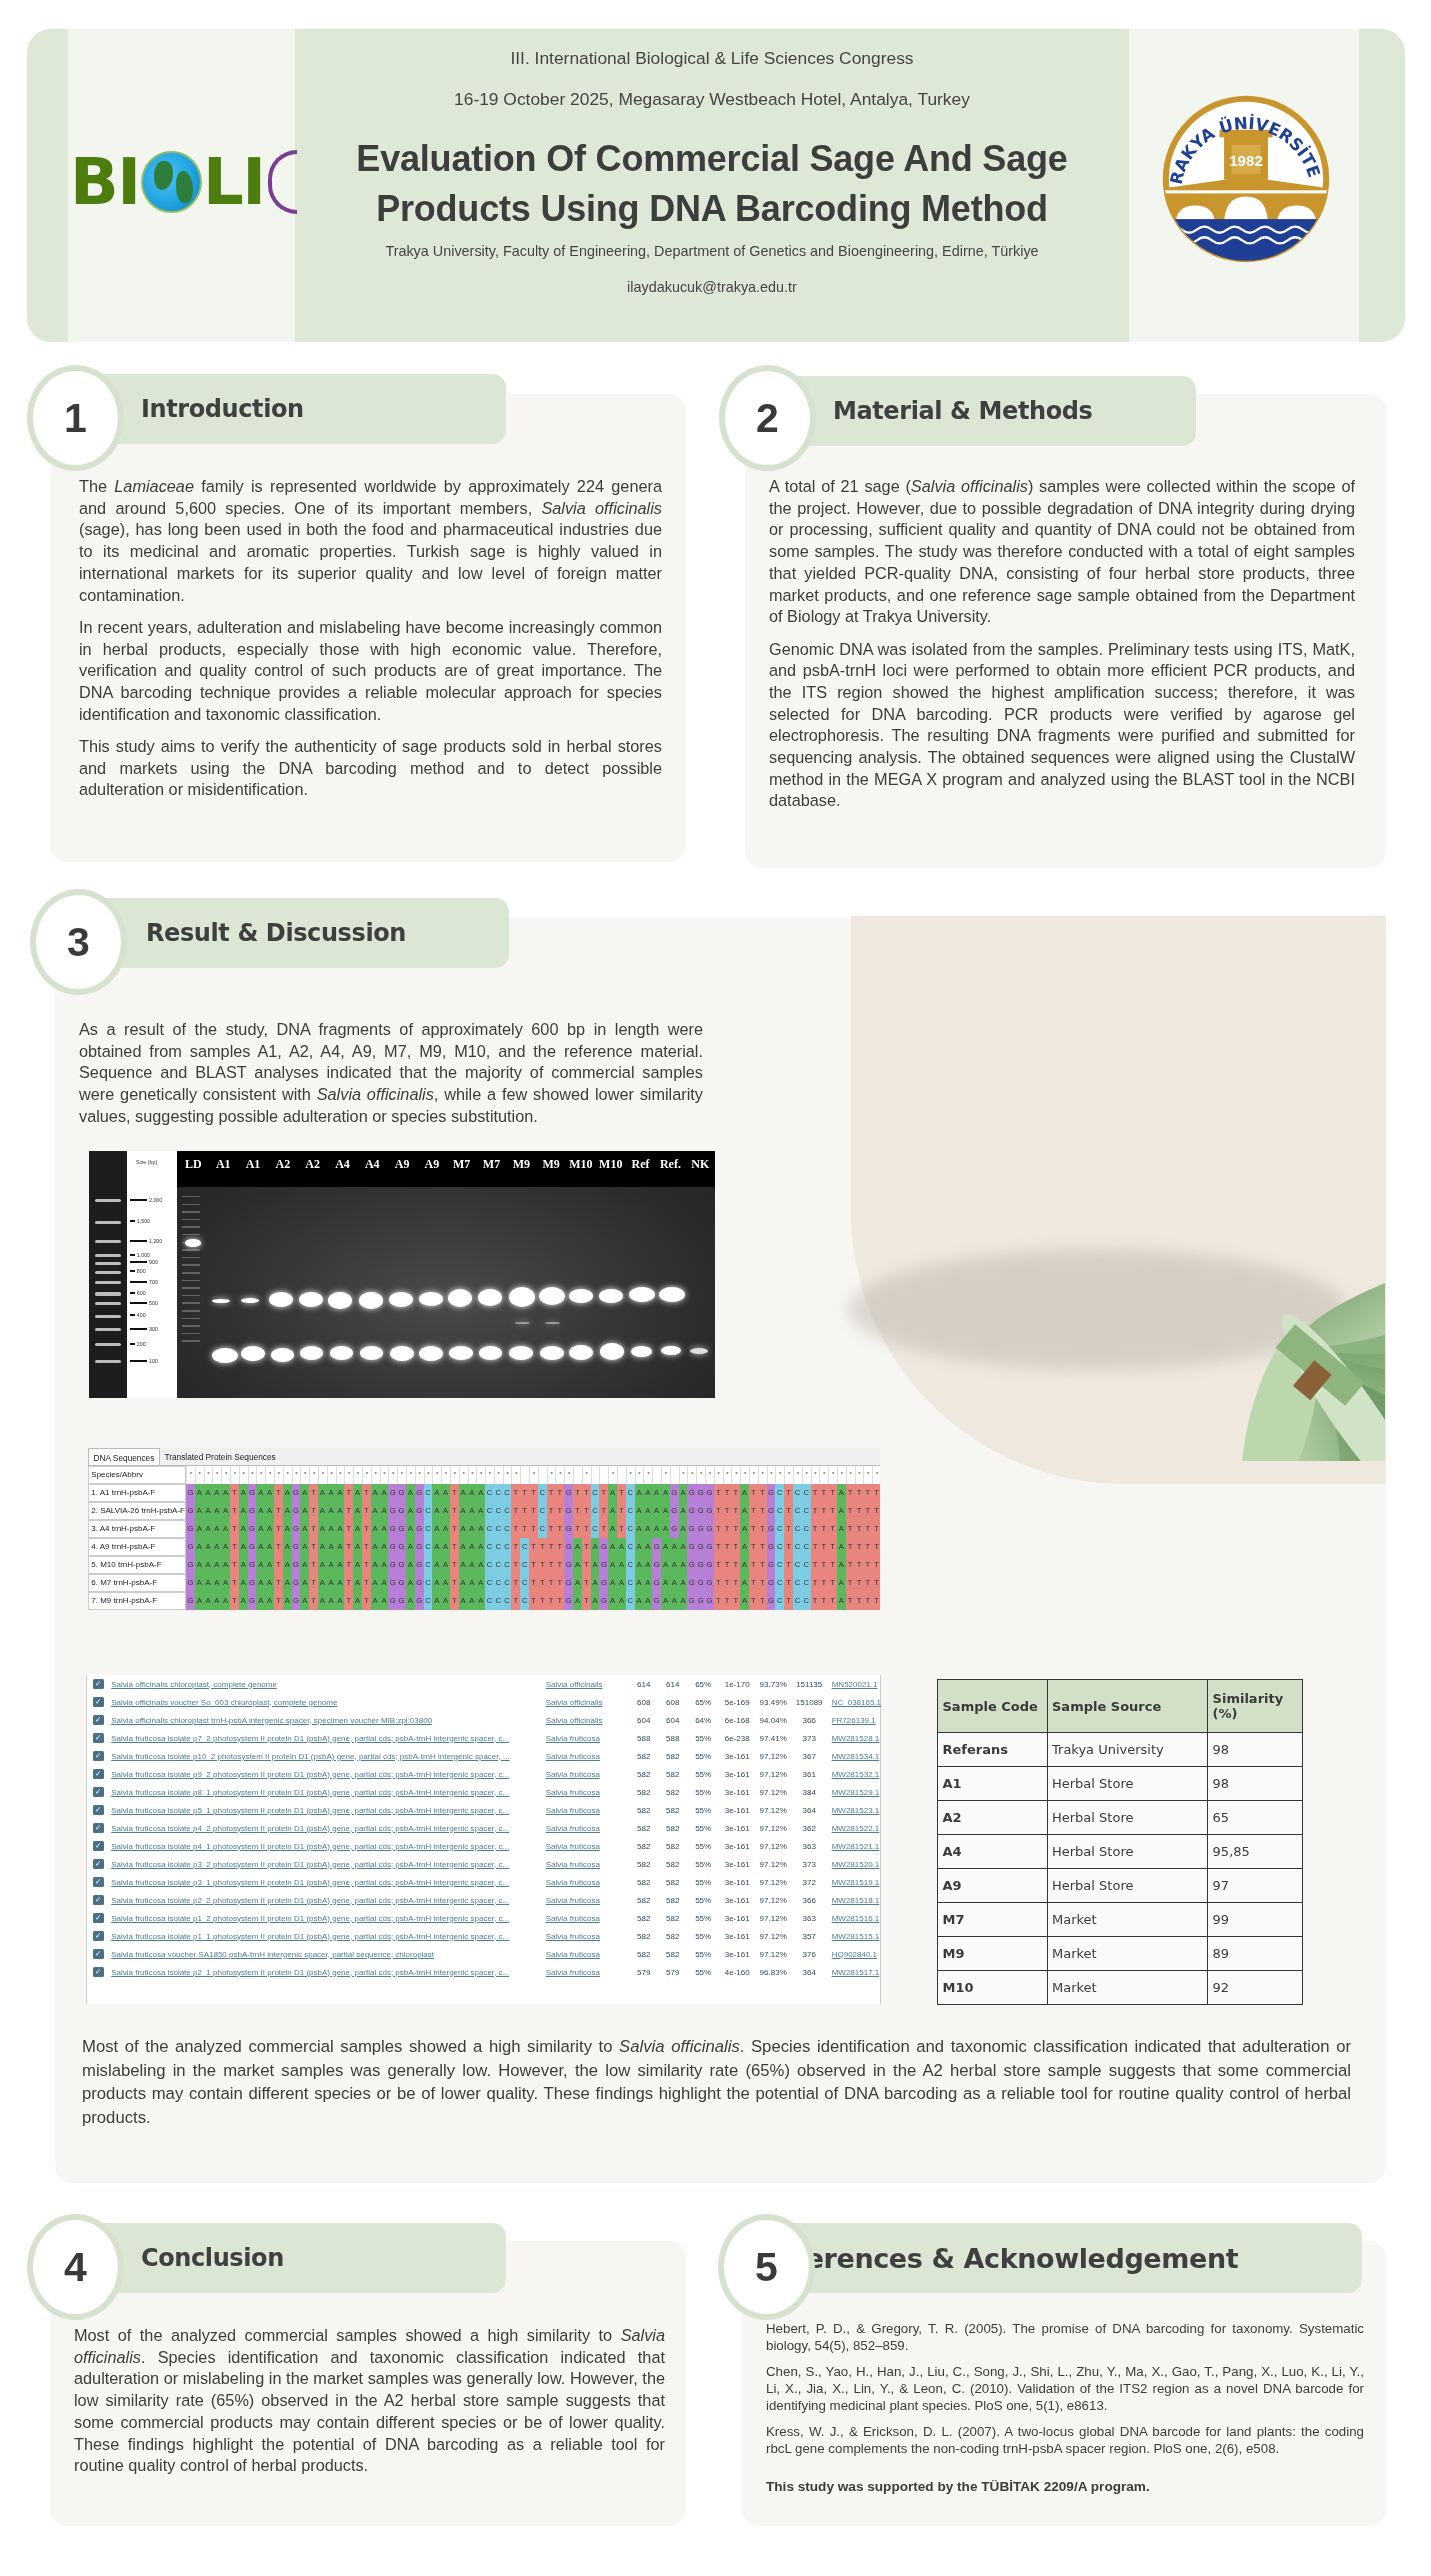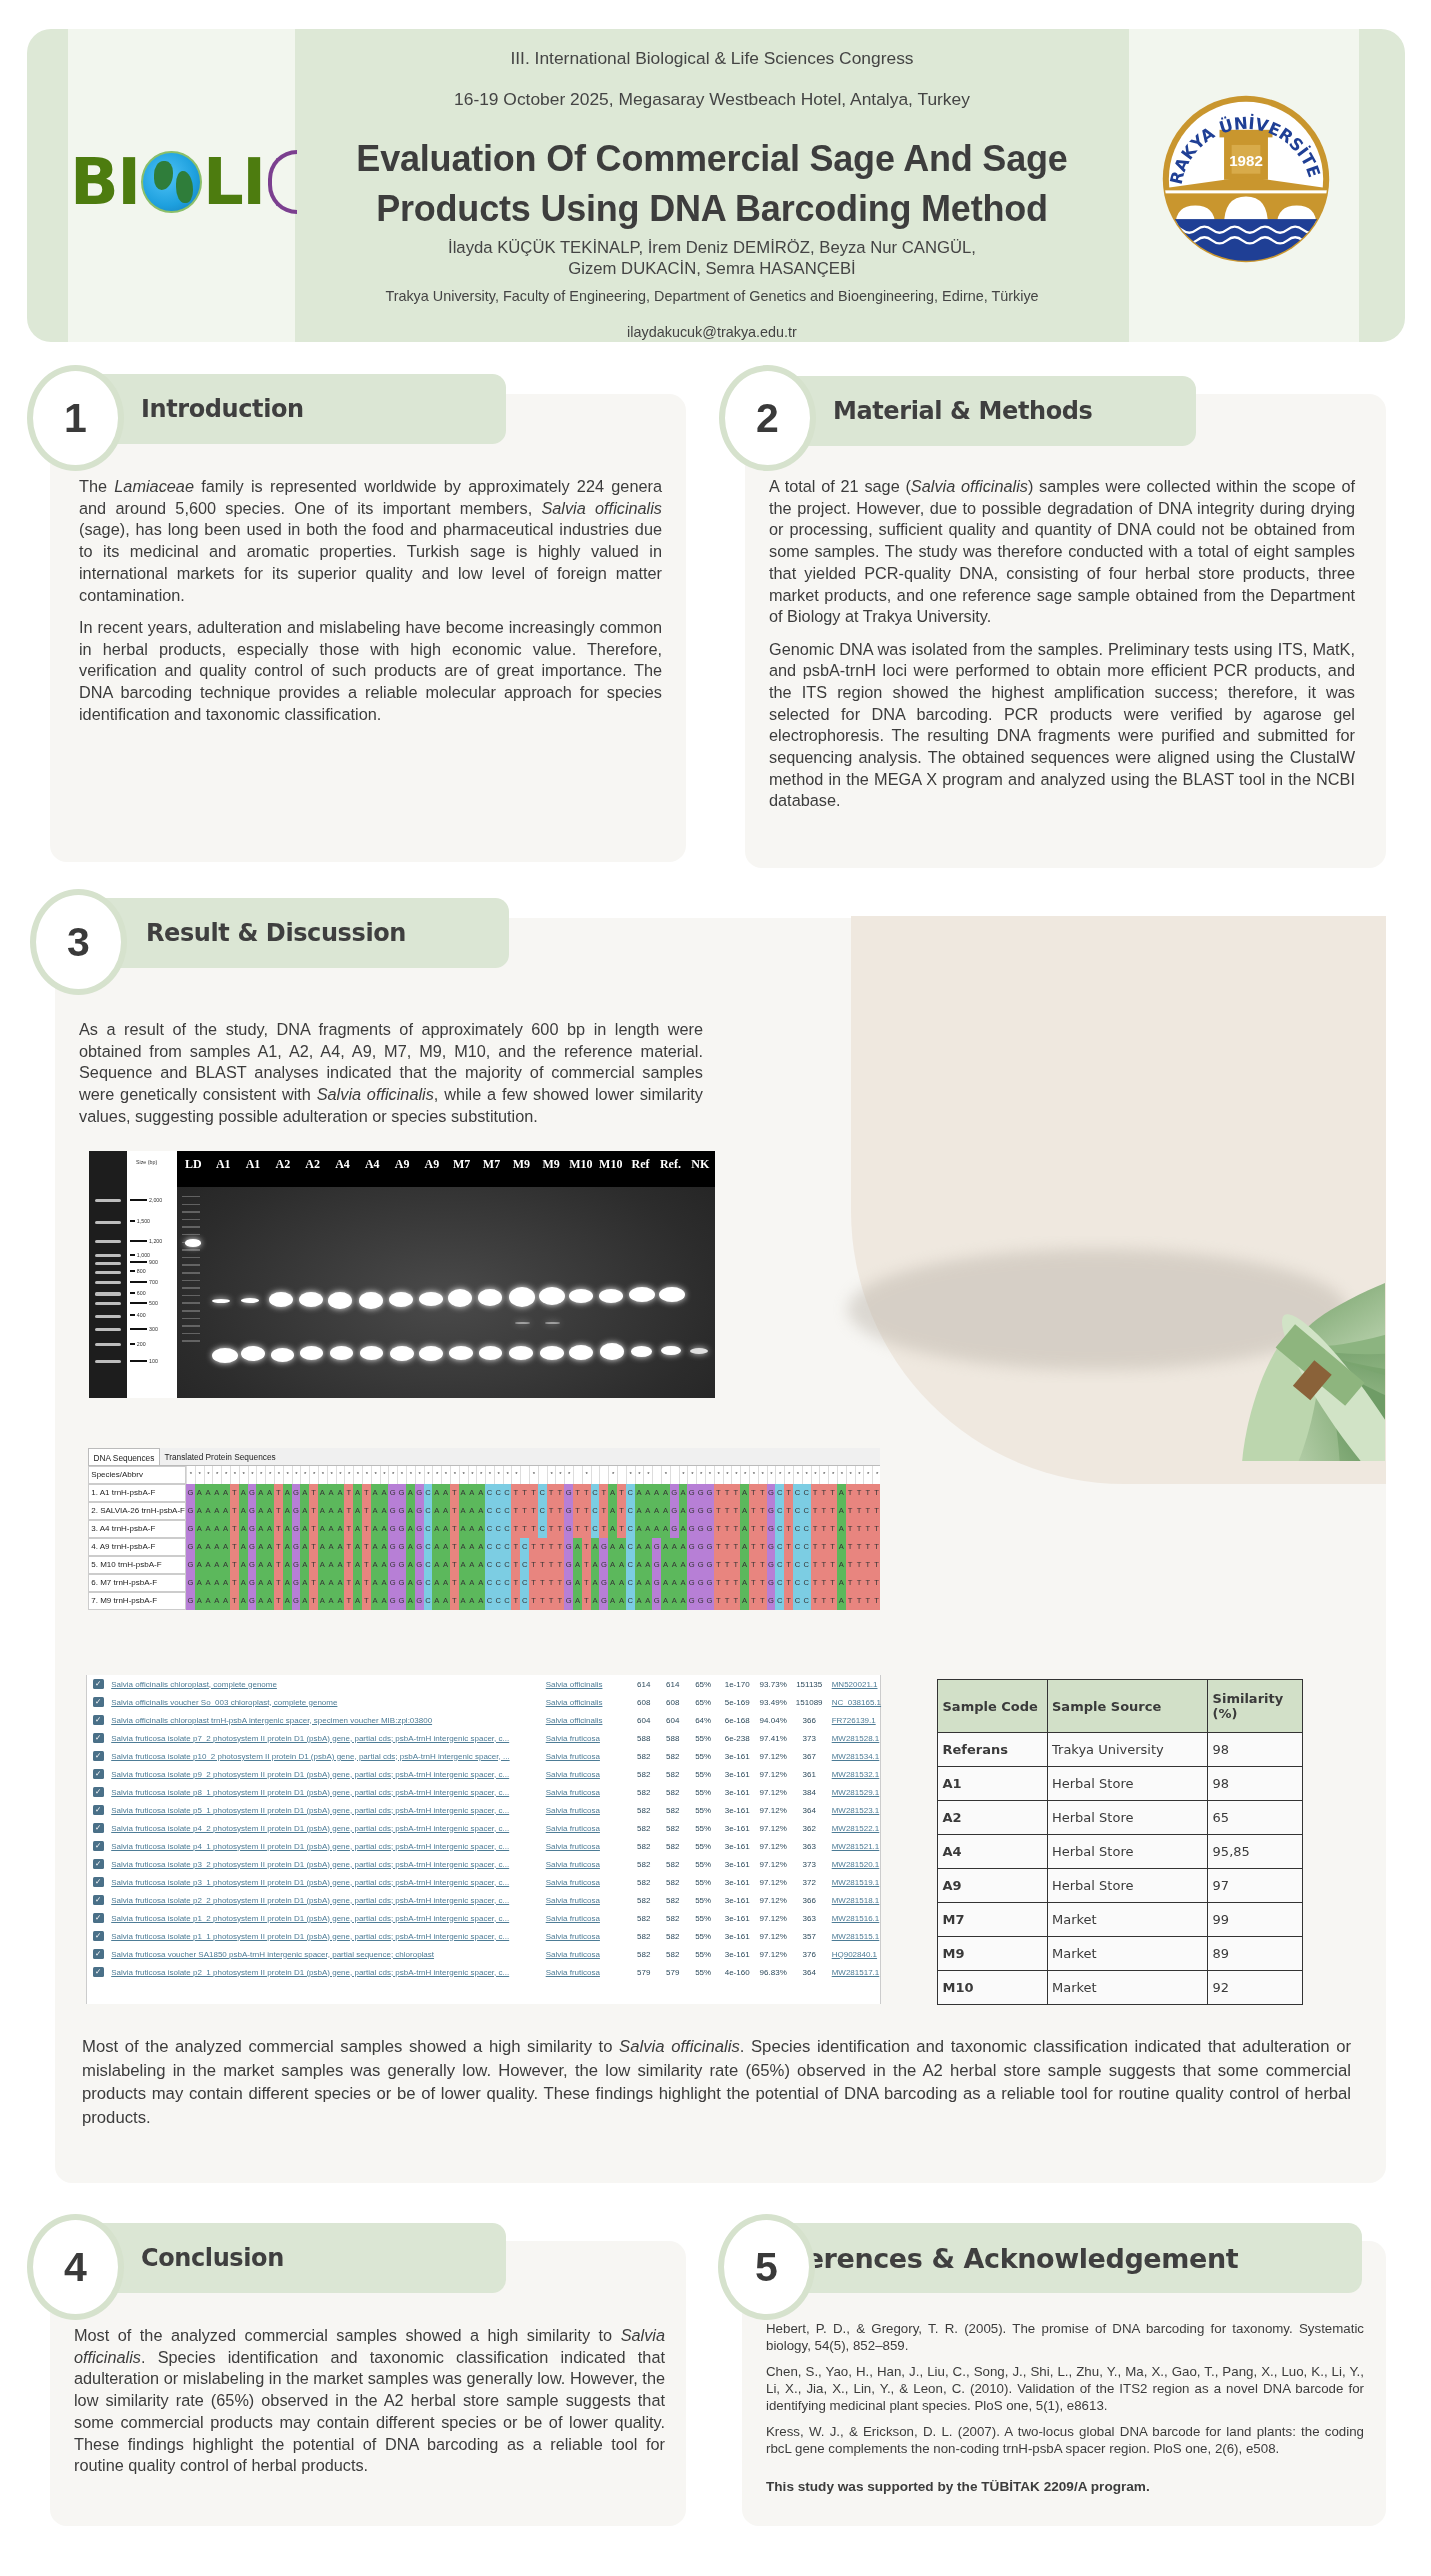--- a/index.html
+++ b/index.html
@@ -81,24 +81,20 @@
 
 <div class="header">
   <div class="hdr-side-l"></div>
   <div class="hdr-side-r"></div>
   <div class="hdr-center">
     <div class="congress">III. International Biological &amp; Life Sciences Congress</div>
     <div class="congress">16-19 October 2025, Megasaray Westbeach Hotel, Antalya, Turkey</div>
     <div class="title">
       <div>Evaluation Of Commercial Sage And Sage</div>
       <div>Products Using DNA Barcoding Method</div>
-    </div>
-    <div class="authors">
-      <div>İlayda KÜÇÜK TEKİNALP, İrem Deniz DEMİRÖZ, Beyza Nur CANGÜL,</div>
-      <div>Gizem DUKACİN, Semra HASANÇEBİ</div>
     </div>
     <div class="affil">Trakya University, Faculty of Engineering, Department of Genetics and Bioengineering, Edirne, Türkiye</div>
     <div class="email">ilaydakucuk@trakya.edu.tr</div>
   </div>
 </div>
 
 <div class="bioli-logo">
   <span class="bioli-text">BI</span>
   <span class="globe"></span>
   <span class="bioli-text">LI</span>
@@ -134,20 +130,21 @@
 </svg>
 
 <div class="panel" style="left:50px;top:394px;width:636px;height:468px;"></div>
 <div class="sec-head" style="left:58px;top:374px;width:448px;">
   <span class="sec-title" style="margin-left:83px;">Introduction</span>
 </div>
 <div class="sec-num" style="left:27px;top:365px;">1</div>
 <div class="body-text" style="left:79px;top:476px;width:583px;">
   <p><span>The </span><span class="it">Lamiaceae</span><span> family is represented worldwide by approximately 224 genera and around 5,600 species. One of its important members, </span><span class="it">Salvia officinalis</span><span> (sage), has long been used in both the food and pharmaceutical industries due to its medicinal and aromatic properties. Turkish sage is highly valued in international markets for its superior quality and low level of foreign matter contamination.</span></p>
   <p>In recent years, adulteration and mislabeling have become increasingly common in herbal products, especially those with high economic value. Therefore, verification and quality control of such products are of great importance. The DNA barcoding technique provides a reliable molecular approach for species identification and taxonomic classification.</p>
+  <p>This study aims to verify the authenticity of sage products sold in herbal stores and markets using the DNA barcoding method and to detect possible adulteration or misidentification.</p>
 </div>
 
 <div class="panel" style="left:745px;top:394px;width:641px;height:474px;"></div>
 <div class="sec-head" style="left:757px;top:376px;width:439px;">
   <span class="sec-title" style="margin-left:76px;">Material &amp; Methods</span>
 </div>
 <div class="sec-num" style="left:719px;top:365px;">2</div>
 <div class="body-text" style="left:769px;top:476px;width:586px;">
   <p><span>A total of 21 sage (</span><span class="it">Salvia officinalis</span><span>) samples were collected within the scope of the project. However, due to possible degradation of DNA integrity during drying or processing, sufficient quality and quantity of DNA could not be obtained from some samples. The study was therefore conducted with a total of eight samples that yielded PCR-quality DNA, consisting of four herbal store products, three market products, and one reference sage sample obtained from the Department of Biology at Trakya University.</span></p>
   <p>Genomic DNA was isolated from the samples. Preliminary tests using ITS, MatK, and psbA-trnH loci were performed to obtain more efficient PCR products, and the ITS region showed the highest amplification success; therefore, it was selected for DNA barcoding. PCR products were verified by agarose gel electrophoresis. The resulting DNA fragments were purified and submitted for sequencing analysis. The obtained sequences were aligned using the ClustalW method in the MEGA X program and analyzed using the BLAST tool in the NCBI database.</p>

